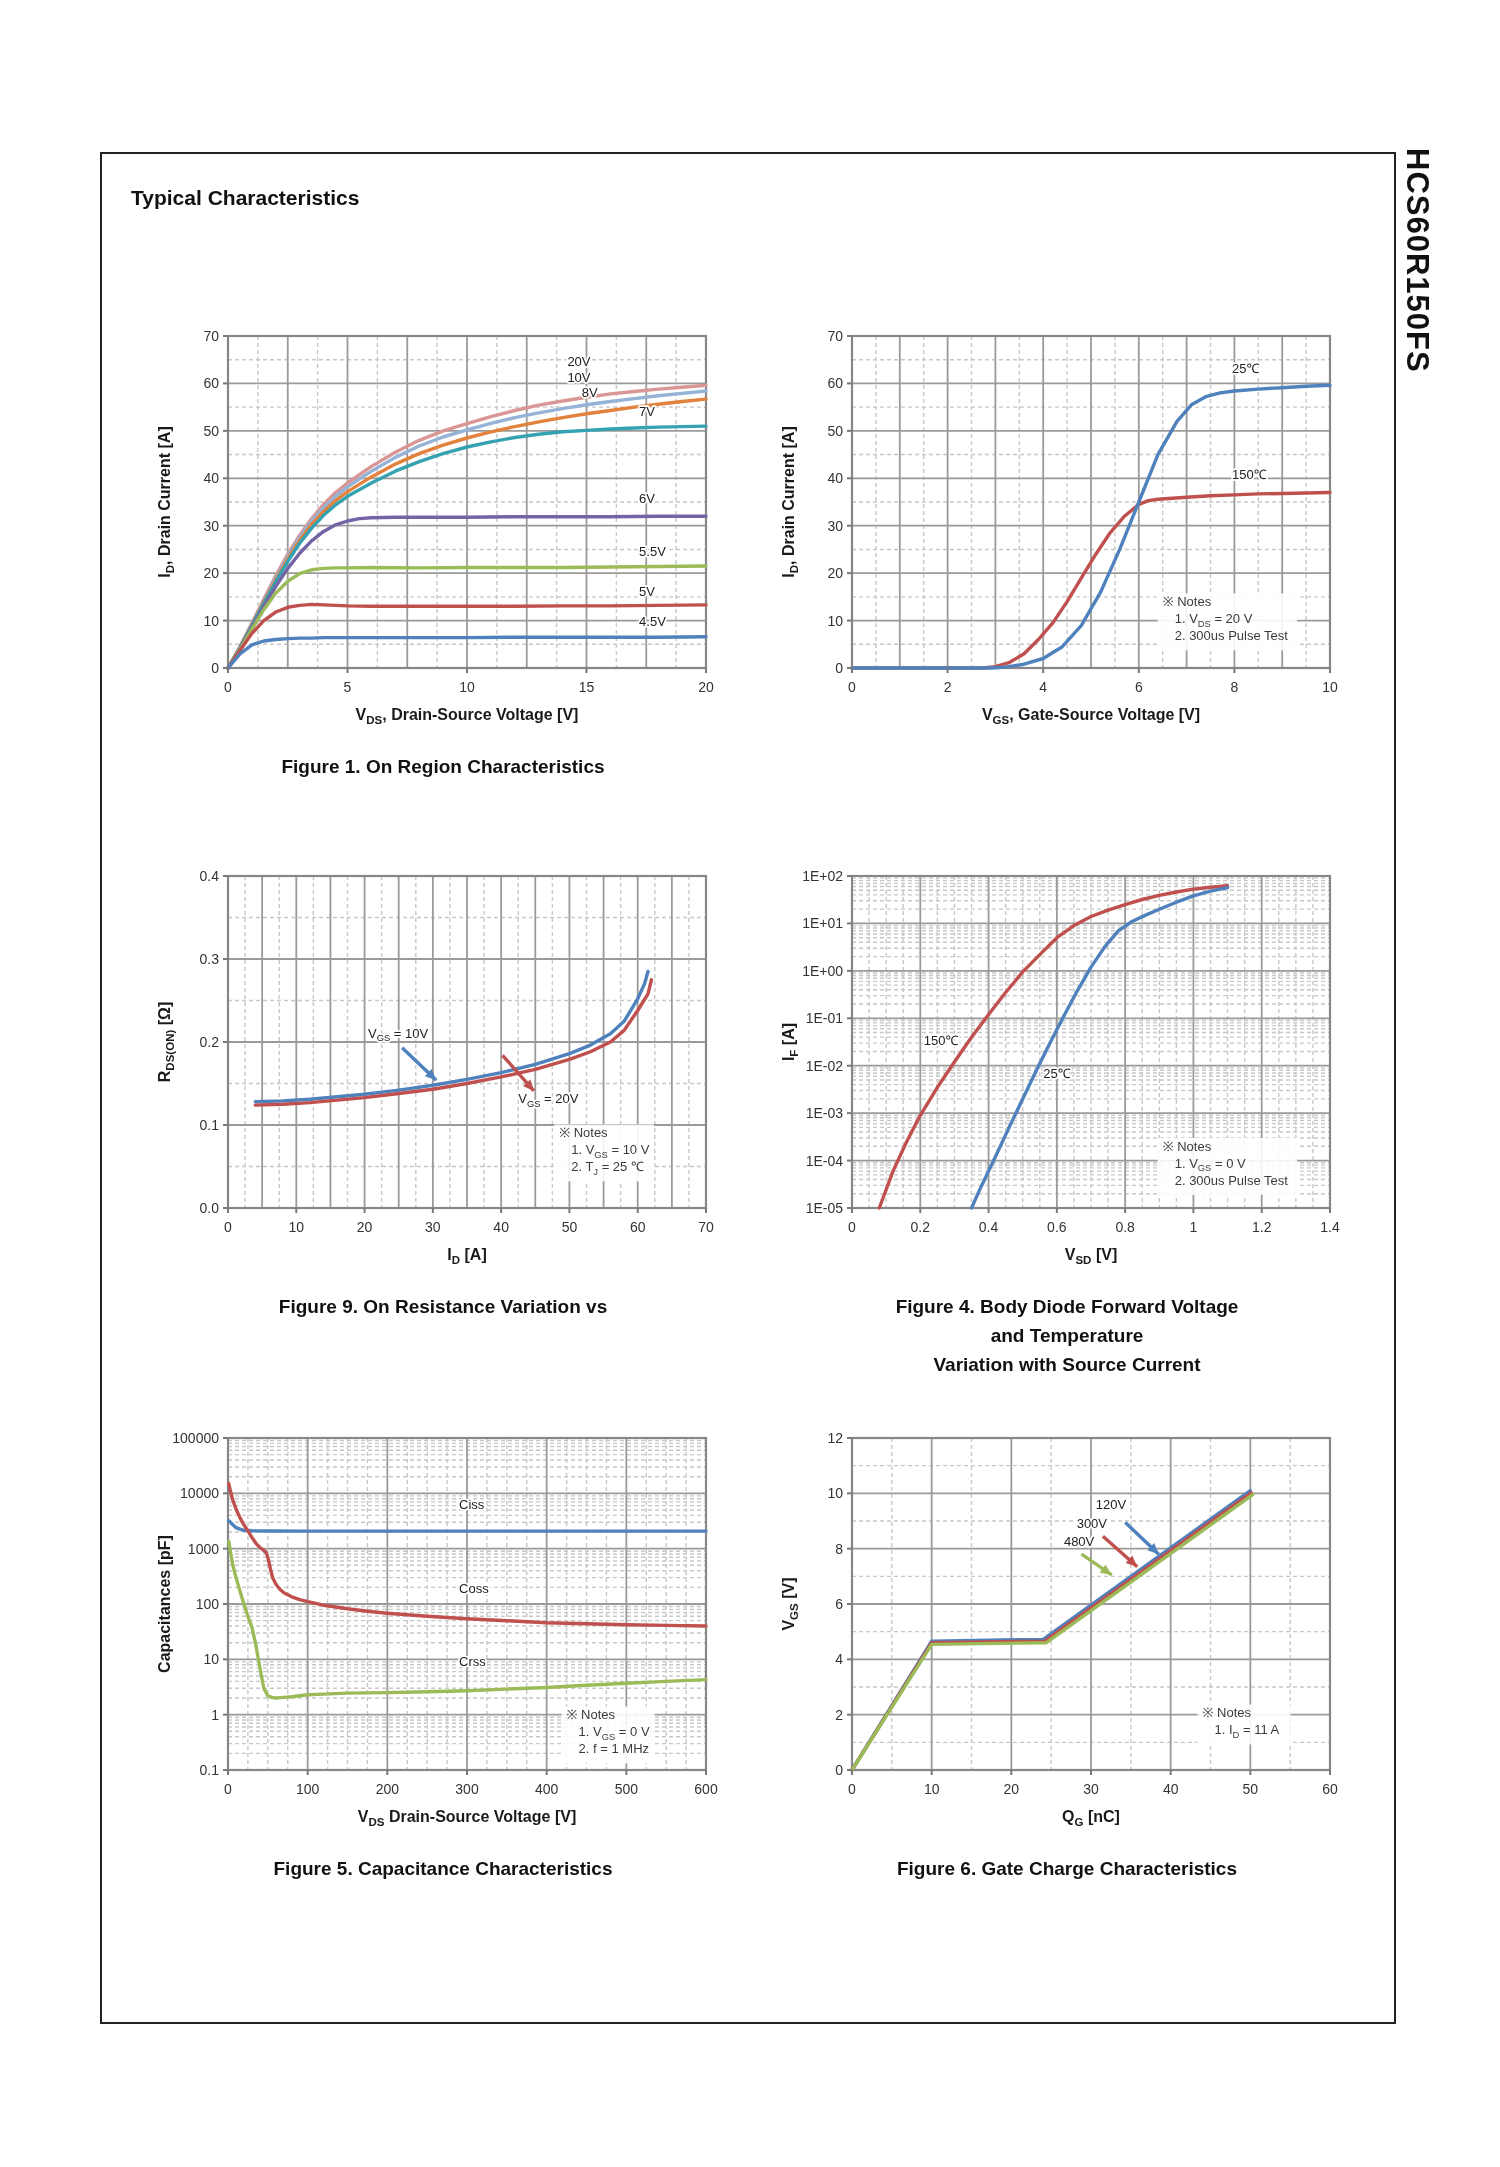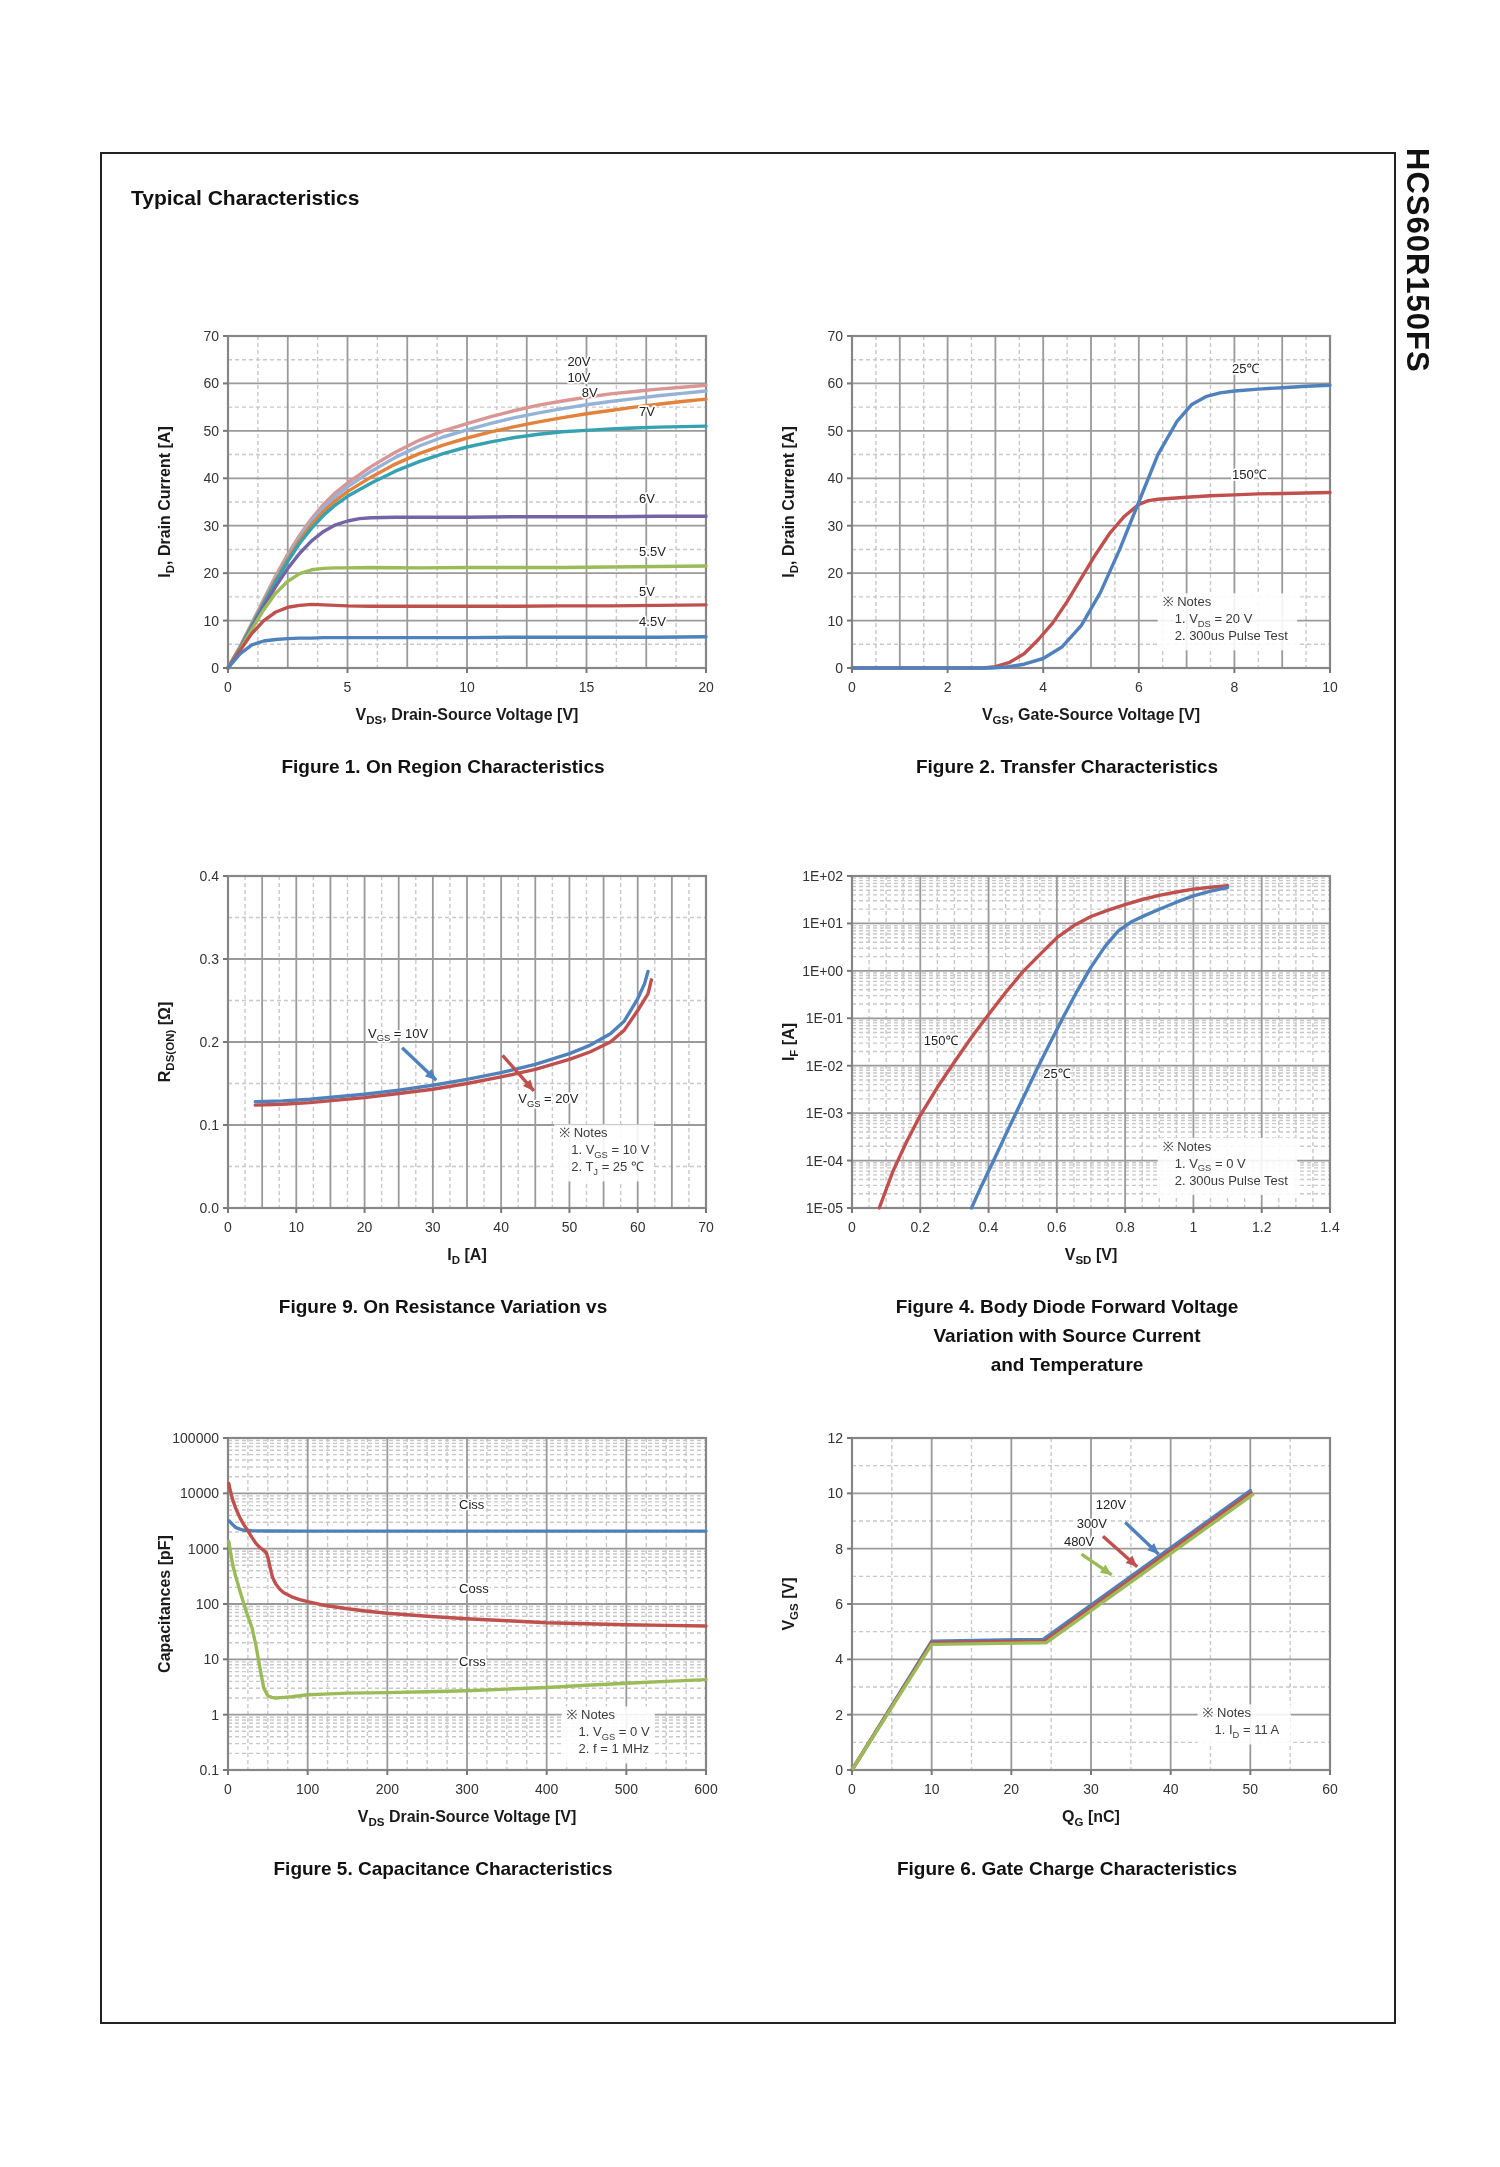--- a/index.html
+++ b/index.html
@@ -176,23 +176,20 @@
         <text x="71" y="161.2857142857143" fill="#333" text-anchor="end" font-size="14" font-weight="normal"><tspan font-size="14">40</tspan></text>
         <line x1="75" y1="108.85714285714286" x2="80" y2="108.85714285714286" stroke="#787878" stroke-width="2"></line>
         <text x="71" y="113.85714285714286" fill="#333" text-anchor="end" font-size="14" font-weight="normal"><tspan font-size="14">50</tspan></text>
         <line x1="75" y1="61.428571428571445" x2="80" y2="61.428571428571445" stroke="#787878" stroke-width="2"></line>
         <text x="71" y="66.42857142857144" fill="#333" text-anchor="end" font-size="14" font-weight="normal"><tspan font-size="14">60</tspan></text>
         <line x1="75" y1="14" x2="80" y2="14" stroke="#787878" stroke-width="2"></line>
         <text x="71" y="19" fill="#333" text-anchor="end" font-size="14" font-weight="normal"><tspan font-size="14">70</tspan></text>
         <text x="319" y="398" fill="#1a1a1a" text-anchor="middle" font-size="16" font-weight="bold"><tspan font-size="16">V</tspan><tspan dy="3.5" font-size="11.52">GS</tspan><tspan dy="-3.5" font-size="16">, Gate-Source Voltage [V]</tspan></text>
         <text x="22" y="180" fill="#1a1a1a" text-anchor="middle" font-size="16" font-weight="bold" transform="rotate(-90 22 180)"><tspan font-size="16">I</tspan><tspan dy="3.5" font-size="11.52">D</tspan><tspan dy="-3.5" font-size="16">, Drain Current [A]</tspan></text>
       </svg></div>
-  <div class="fig-caption">
-      <div>Figure 2. Transfer Characteristics</div>
-    </div>
 </div>
 <div class="figure" style="left:148px;top:862px;">
   <div class="chart-box"><svg width="590" height="412" viewBox="0 0 590 412">
         <rect x="0" y="0" width="590" height="412" fill="#fff"></rect>
         <line x1="97.07142857142857" y1="14" x2="97.07142857142857" y2="346" stroke="#c8c8c8" stroke-width="1.4" stroke-dasharray="4,3"></line>
         <line x1="131.21428571428572" y1="14" x2="131.21428571428572" y2="346" stroke="#c8c8c8" stroke-width="1.4" stroke-dasharray="4,3"></line>
         <line x1="165.35714285714286" y1="14" x2="165.35714285714286" y2="346" stroke="#c8c8c8" stroke-width="1.4" stroke-dasharray="4,3"></line>
         <line x1="199.5" y1="14" x2="199.5" y2="346" stroke="#c8c8c8" stroke-width="1.4" stroke-dasharray="4,3"></line>
         <line x1="233.64285714285717" y1="14" x2="233.64285714285717" y2="346" stroke="#c8c8c8" stroke-width="1.4" stroke-dasharray="4,3"></line>
         <line x1="267.7857142857143" y1="14" x2="267.7857142857143" y2="346" stroke="#c8c8c8" stroke-width="1.4" stroke-dasharray="4,3"></line>
@@ -409,22 +406,22 @@
         <text x="71" y="256.1428571428571" fill="#333" text-anchor="end" font-size="14" font-weight="normal"><tspan font-size="14">1E-03</tspan></text>
         <line x1="75" y1="298.57142857142856" x2="80" y2="298.57142857142856" stroke="#787878" stroke-width="2"></line>
         <text x="71" y="303.57142857142856" fill="#333" text-anchor="end" font-size="14" font-weight="normal"><tspan font-size="14">1E-04</tspan></text>
         <line x1="75" y1="346" x2="80" y2="346" stroke="#787878" stroke-width="2"></line>
         <text x="71" y="351" fill="#333" text-anchor="end" font-size="14" font-weight="normal"><tspan font-size="14">1E-05</tspan></text>
         <text x="319" y="398" fill="#1a1a1a" text-anchor="middle" font-size="16" font-weight="bold"><tspan font-size="16">V</tspan><tspan dy="3.5" font-size="11.52">SD</tspan><tspan dy="-3.5" font-size="16"> [V]</tspan></text>
         <text x="22" y="180" fill="#1a1a1a" text-anchor="middle" font-size="16" font-weight="bold" transform="rotate(-90 22 180)"><tspan font-size="16">I</tspan><tspan dy="3.5" font-size="11.52">F</tspan><tspan dy="-3.5" font-size="16"> [A]</tspan></text>
       </svg></div>
   <div class="fig-caption">
       <div>Figure 4. Body Diode Forward Voltage</div>
+      <div>and Temperature</div>
       <div>Variation with Source Current</div>
-      <div>and Temperature</div>
     </div>
 </div>
 <div class="figure" style="left:148px;top:1424px;">
   <div class="chart-box"><svg width="590" height="412" viewBox="0 0 590 412">
         <rect x="0" y="0" width="590" height="412" fill="#fff"></rect>
         <line x1="99.91666666666666" y1="14" x2="99.91666666666666" y2="346" stroke="#c8c8c8" stroke-width="1.4" stroke-dasharray="4,3"></line>
         <line x1="119.83333333333333" y1="14" x2="119.83333333333333" y2="346" stroke="#c8c8c8" stroke-width="1.4" stroke-dasharray="4,3"></line>
         <line x1="139.75" y1="14" x2="139.75" y2="346" stroke="#c8c8c8" stroke-width="1.4" stroke-dasharray="4,3"></line>
         <line x1="179.58333333333334" y1="14" x2="179.58333333333334" y2="346" stroke="#c8c8c8" stroke-width="1.4" stroke-dasharray="4,3"></line>
         <line x1="199.5" y1="14" x2="199.5" y2="346" stroke="#c8c8c8" stroke-width="1.4" stroke-dasharray="4,3"></line>

